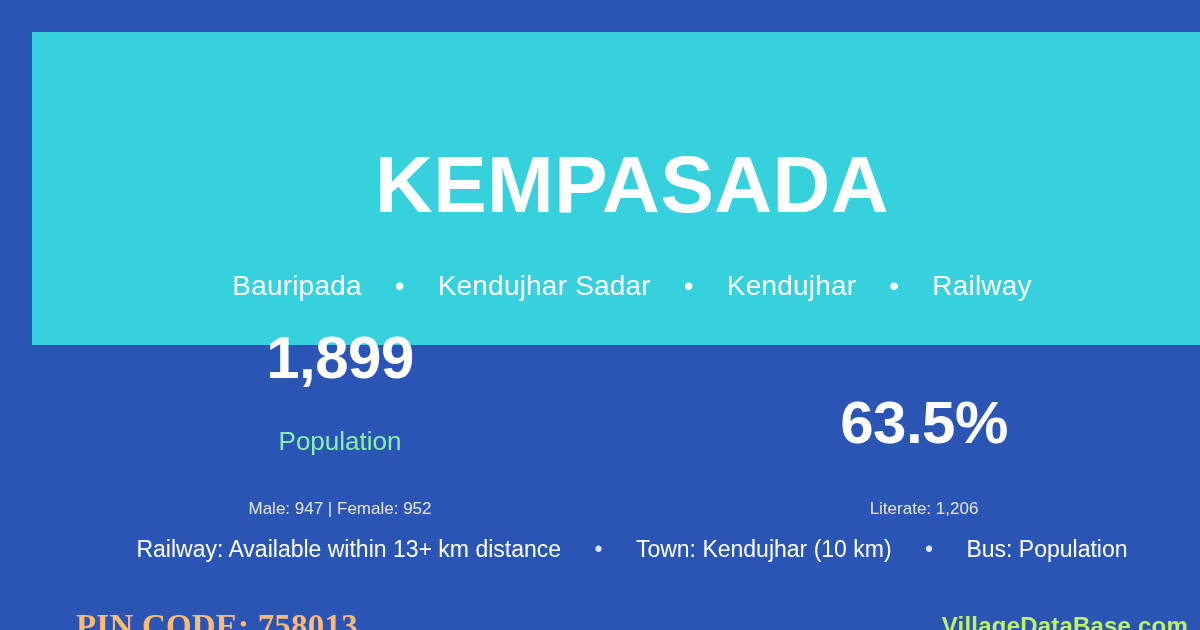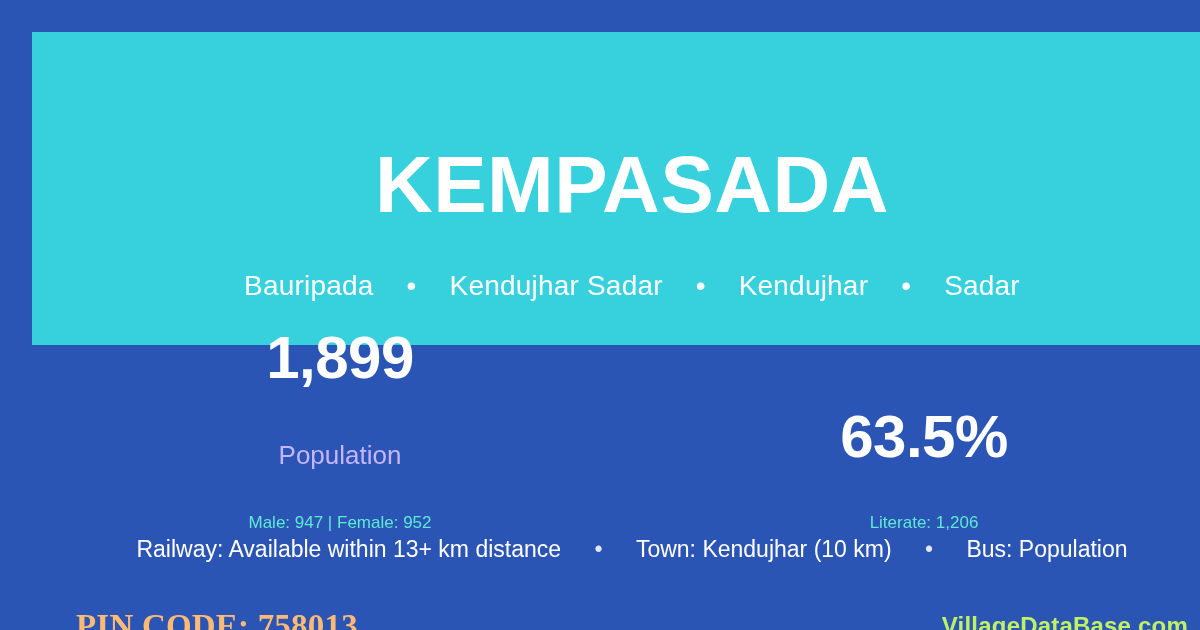--- a/index.html
+++ b/index.html
@@ -87,33 +87,33 @@
 
   .stat-value {
     font-size: 60px;
     line-height: 68px;
     font-weight: 700;
     color: #ffffff;
     letter-spacing: -0.5px;
   }
 
   .stat-label {
-    margin-top: 15px;
+    margin-top: 1px;
     font-size: 26px;
     line-height: 32px;
     font-weight: 400;
-    color: #c4b5fd;
+    color: #86efac;
   }
 
   .stat-sub {
     margin-top: 9px;
     font-size: 17px;
     line-height: 22px;
     font-weight: 400;
-    color: #5eead4;
+    color: #e5e5e5;
   }
 
   
   .infra {
     position: absolute;
     top: 486px;
     left: 0;
     width: 1200px;
     text-align: center;
     font-size: 23px;
@@ -168,21 +168,21 @@
 
   <div class="hero">
     <div class="village-title">KEMPASADA</div>
     <div class="village-subtitle">
       <span>Bauripada</span>
       <span class="sep">•</span>
       <span>Kendujhar Sadar</span>
       <span class="sep">•</span>
       <span>Kendujhar</span>
       <span class="sep">•</span>
-      <span>Sadar</span>
+      <span>Railway</span>
     </div>
   </div>
 
   <div class="stats">
 
     <div class="stat">
       <div class="stat-value">1,899</div>
       <div class="stat-label">Population</div>
       <div class="stat-sub">Male: 947 | Female: 952</div>
     </div>

